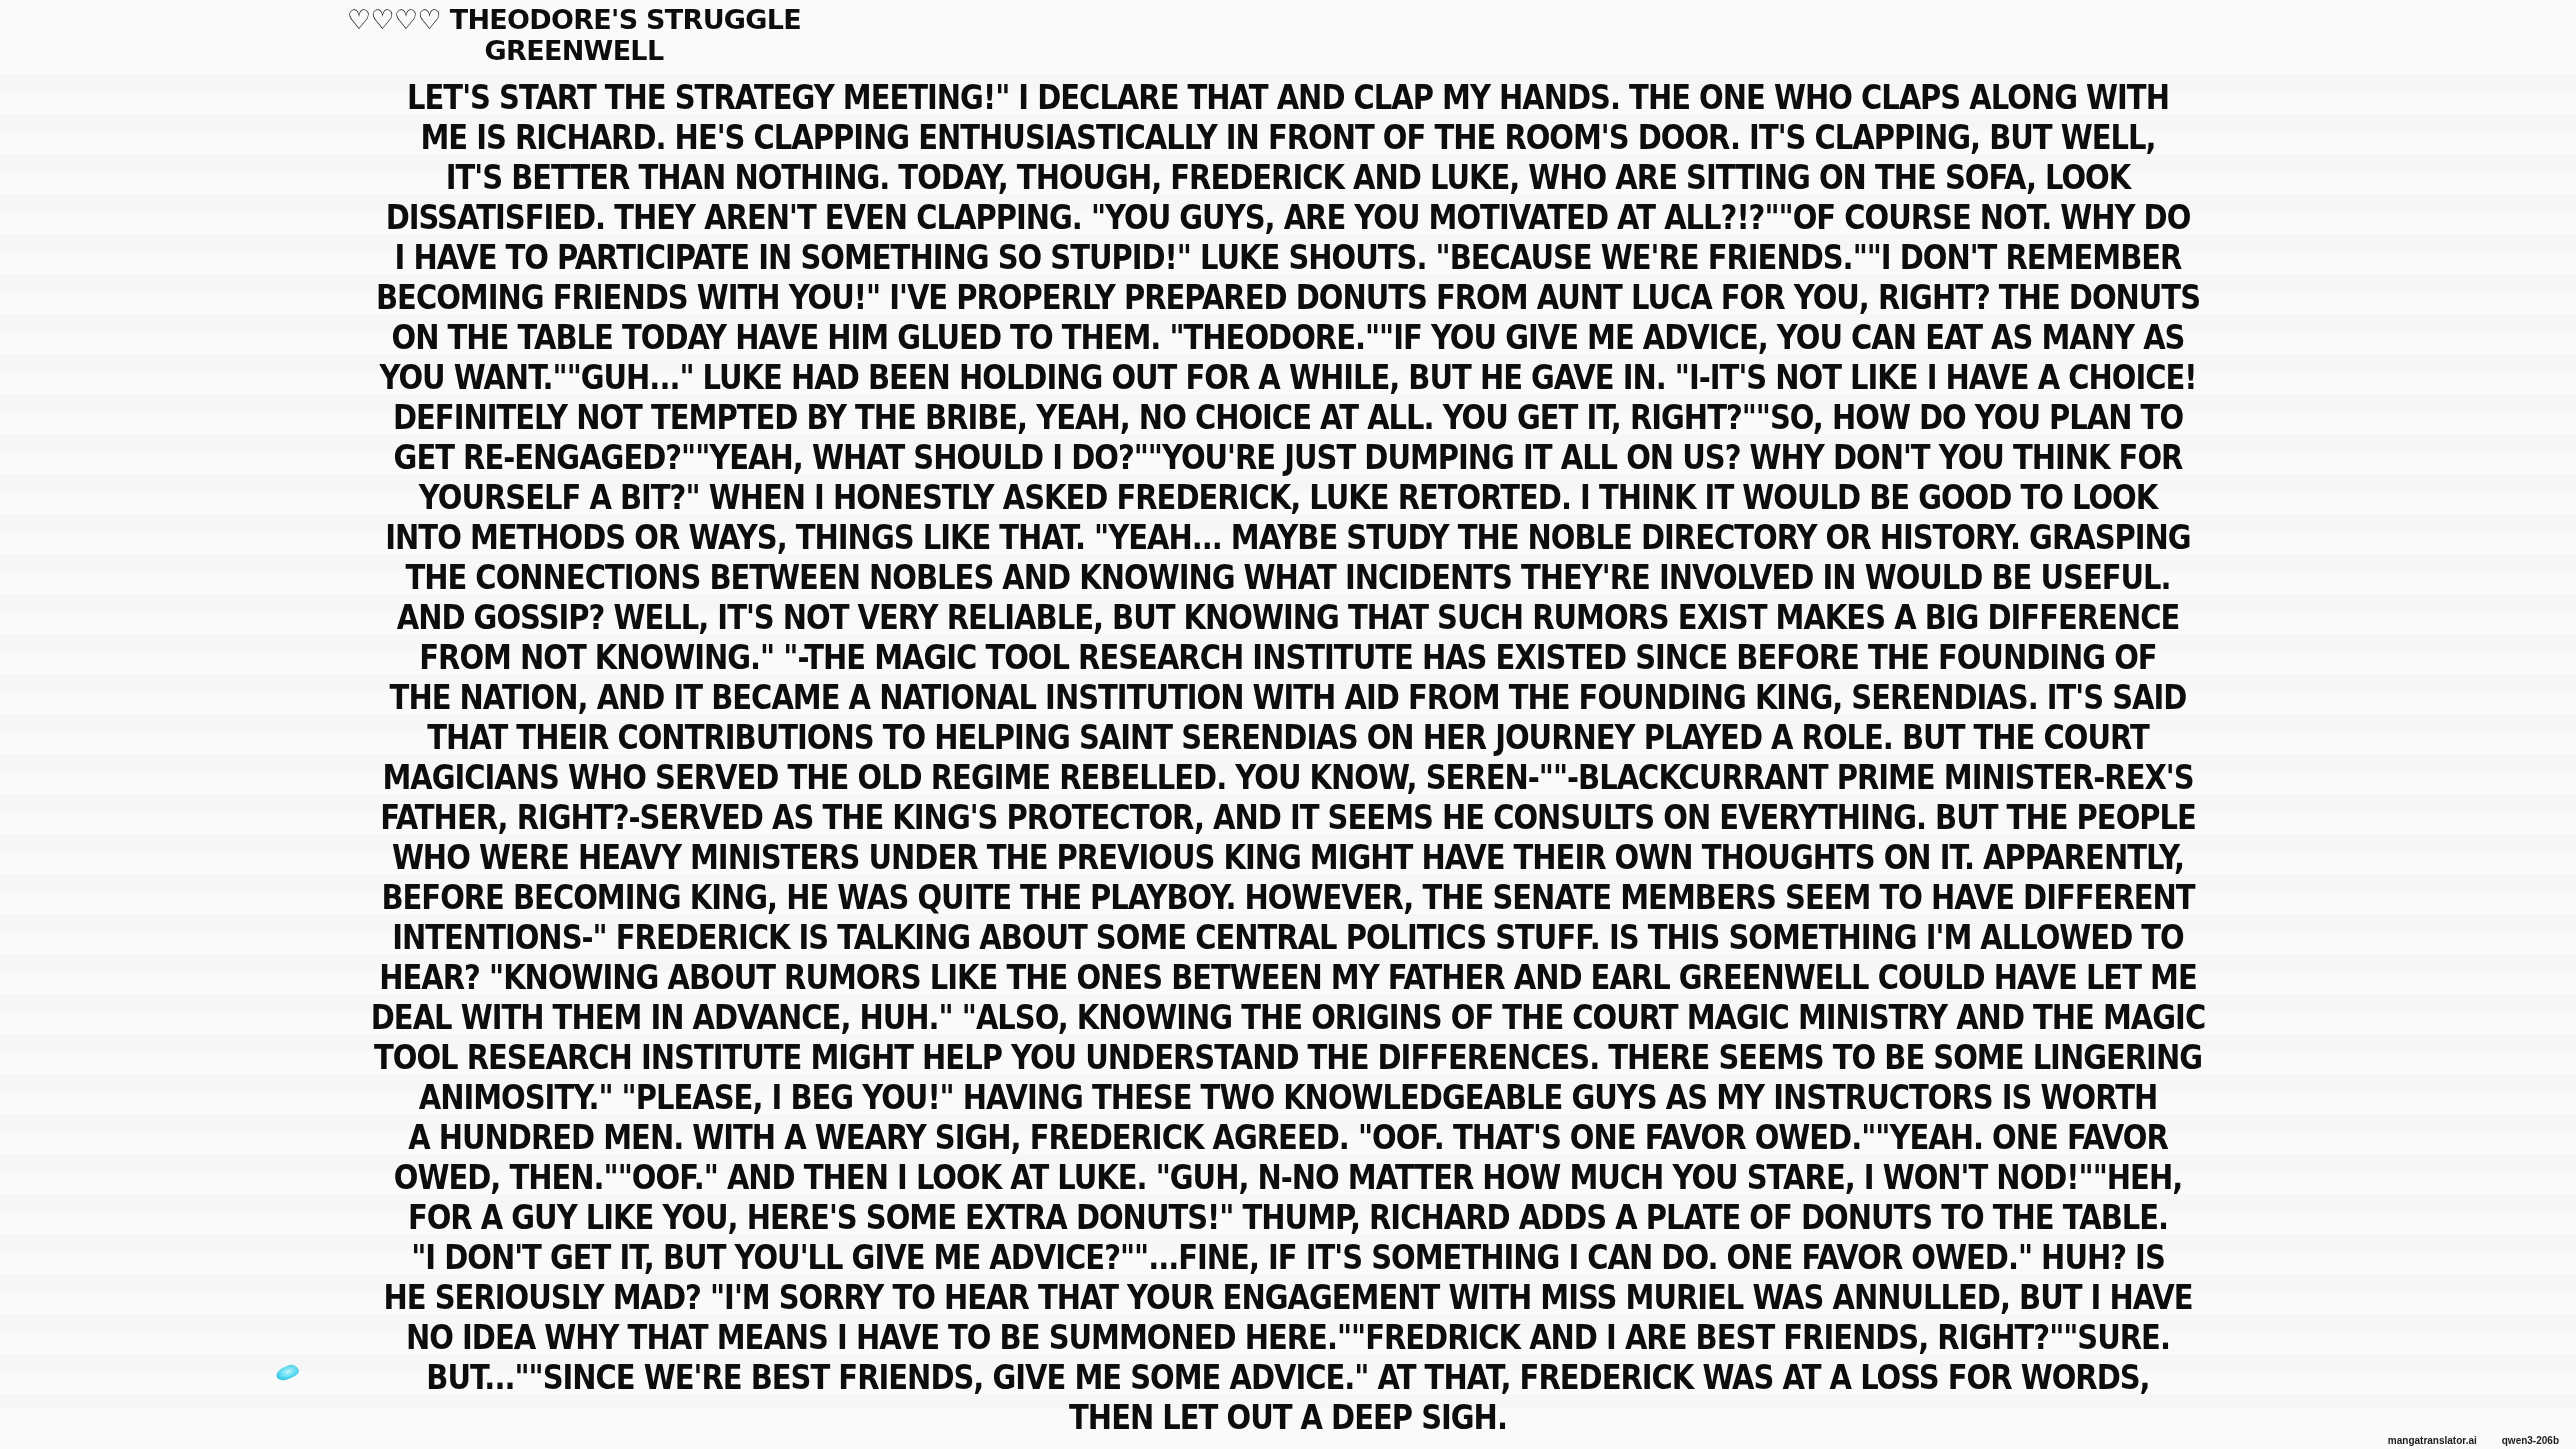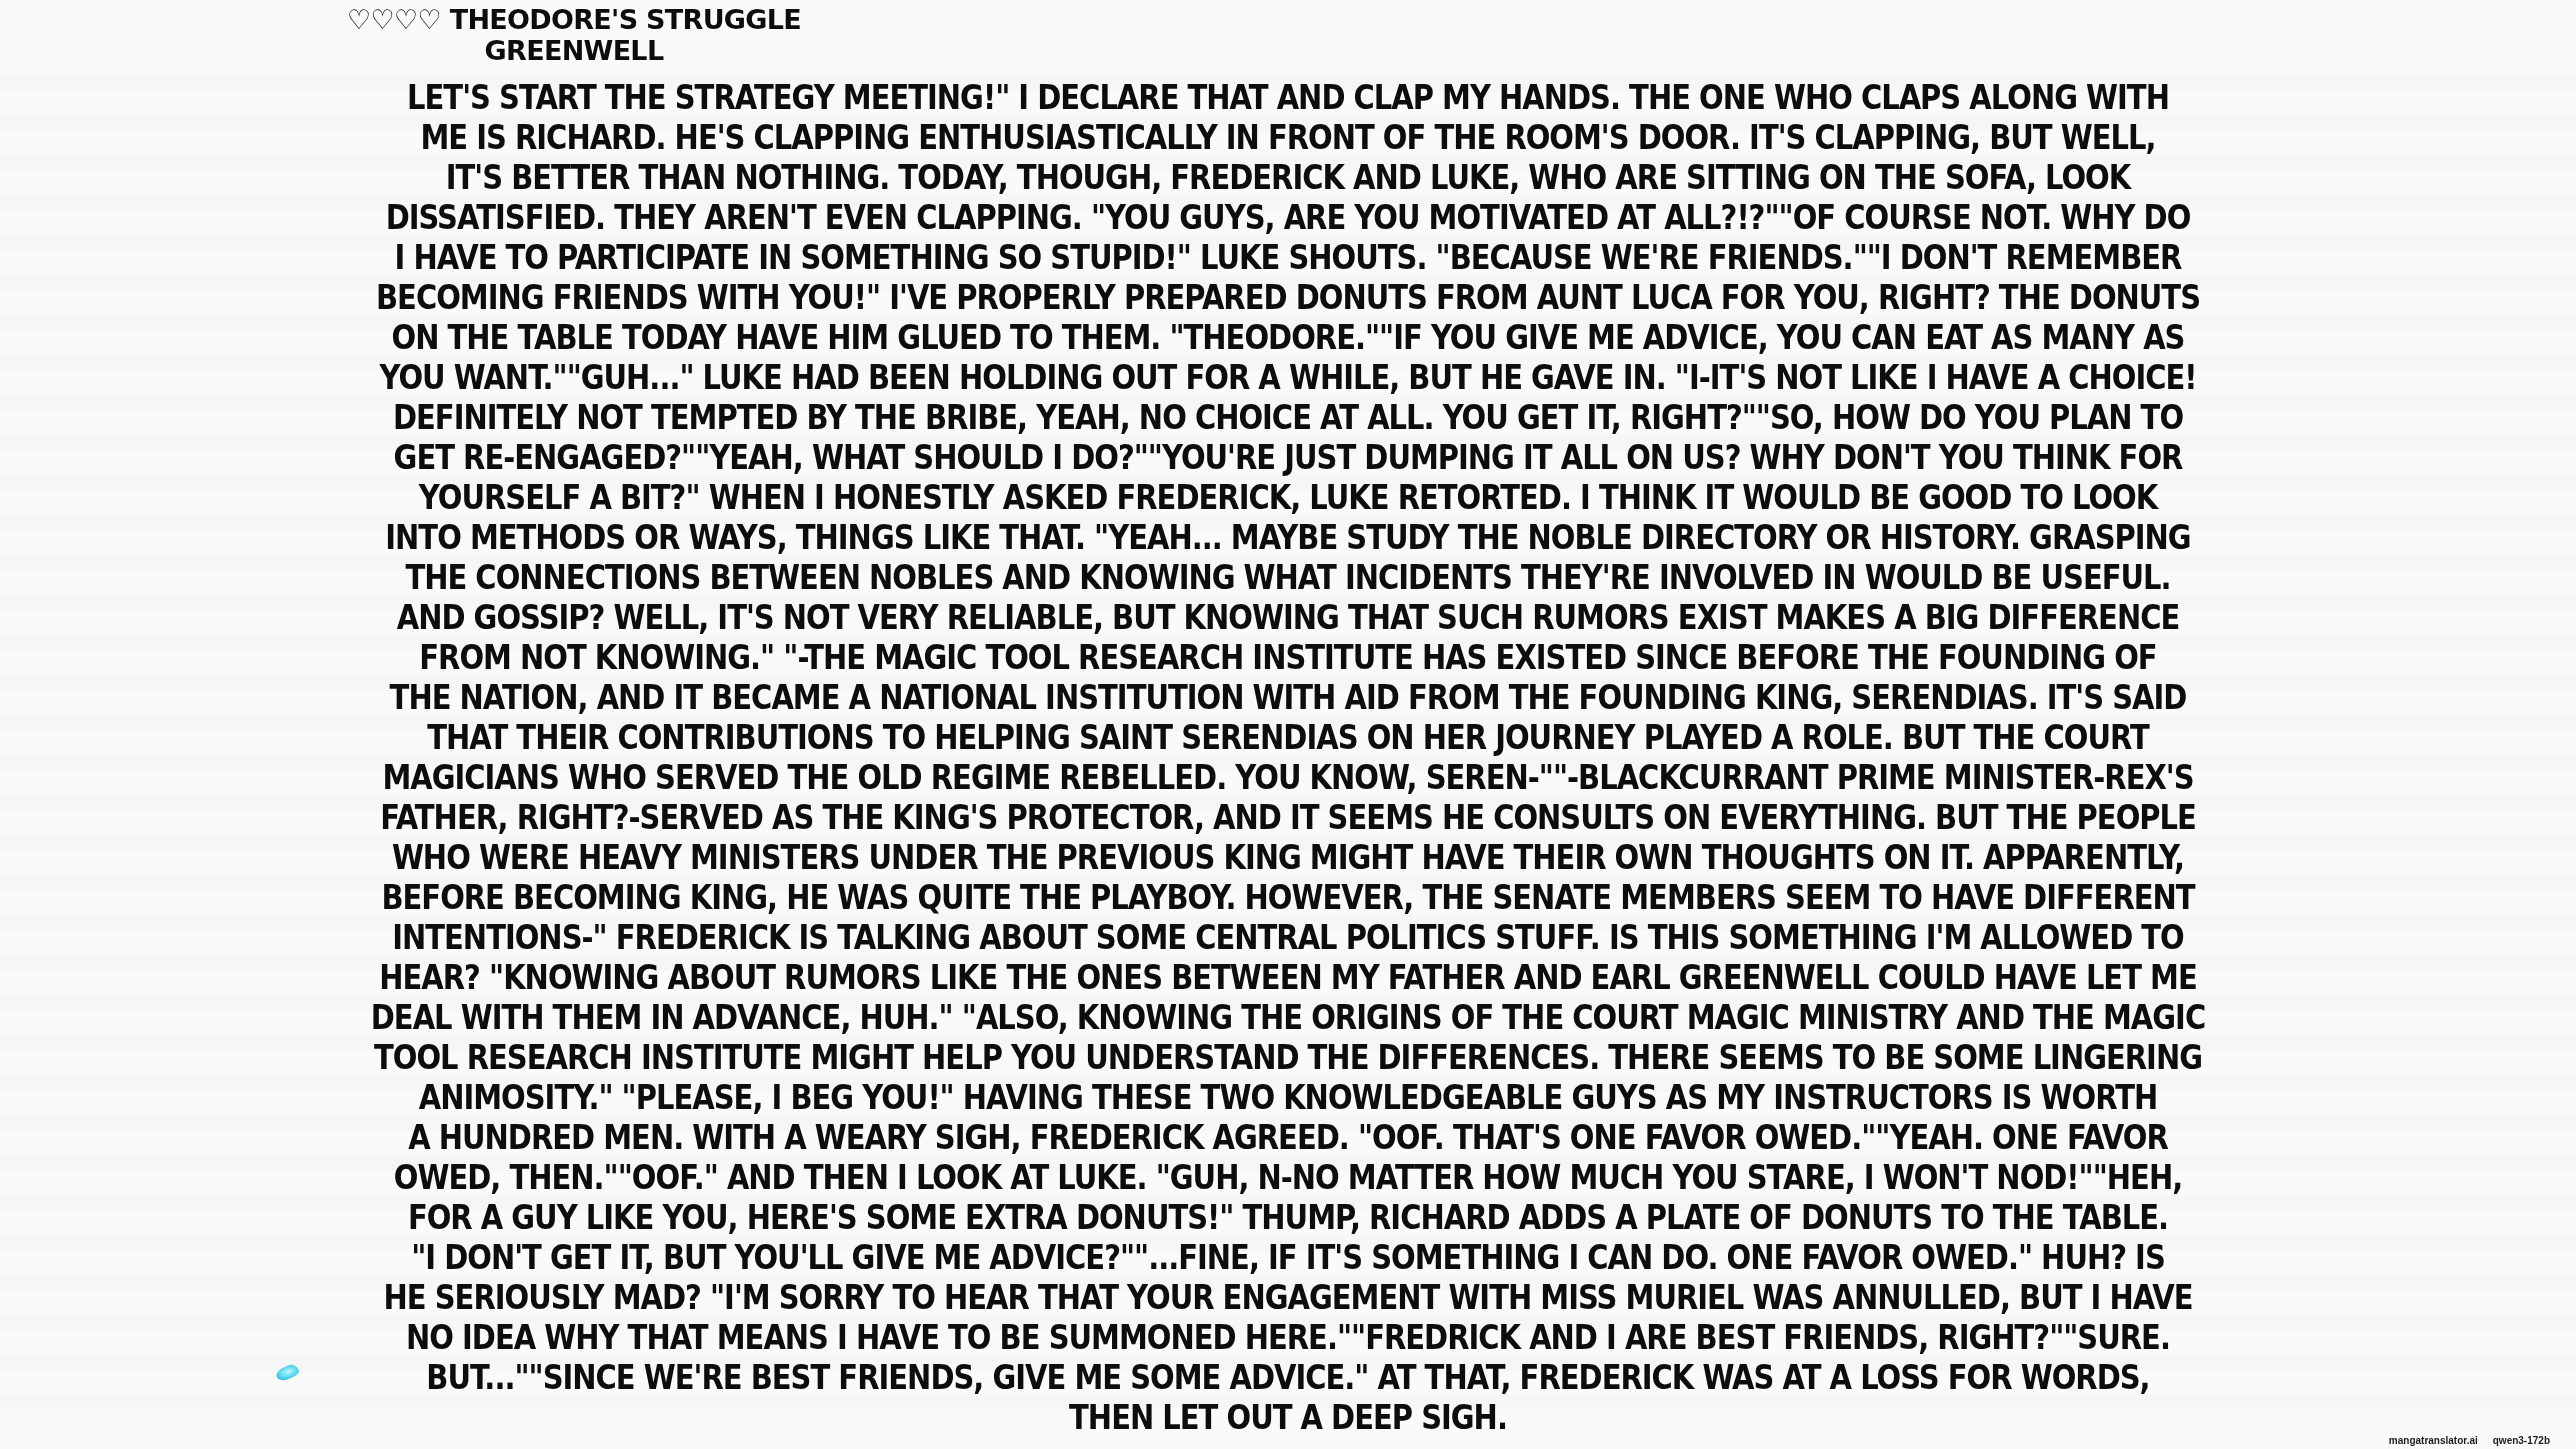--- a/index.html
+++ b/index.html
@@ -65,24 +65,24 @@
     left: 276px;
     top: 1366px;
     width: 23px;
     height: 13.4px;
     border-radius: 65% 35% 60% 40% / 55% 60% 40% 45%;
     background: radial-gradient(ellipse at 55% 45%, #c2f6fd 0%, #6fe0f4 40%, #2fc4e4 75%, #29b6d8 100%);
     transform: rotate(-18deg);
   }
   .watermark {
     position: absolute;
-    right: 26px;
+    right: 17px;
     bottom: 2.7px;
     display: flex;
-    gap: 15px;
+    gap: 25px;
     font-family: "Liberation Sans", sans-serif;
     font-weight: bold;
     font-size: 10px;
     color: #1c1c1c;
     letter-spacing: 0;
   }
 </style>
 </head>
 <body>
 
@@ -127,17 +127,17 @@
       <div class="text-line">HE SERIOUSLY MAD? "I'M SORRY TO HEAR THAT YOUR ENGAGEMENT WITH MISS MURIEL WAS ANNULLED, BUT I HAVE</div>
       <div class="text-line">NO IDEA WHY THAT MEANS I HAVE TO BE SUMMONED HERE.""FREDRICK AND I ARE BEST FRIENDS, RIGHT?""SURE.</div>
       <div class="text-line">BUT...""SINCE WE'RE BEST FRIENDS, GIVE ME SOME ADVICE." AT THAT, FREDERICK WAS AT A LOSS FOR WORDS,</div>
       <div class="text-line">THEN LET OUT A DEEP SIGH.</div>
     </div>
 
   <div class="cyan-smudge"></div>
 
   <div class="watermark">
     <span>mangatranslator.ai</span>
-    <span>qwen3-172b</span>
+    <span>qwen3-206b</span>
   </div>
 
 </div>
 
 
 </body></html>

